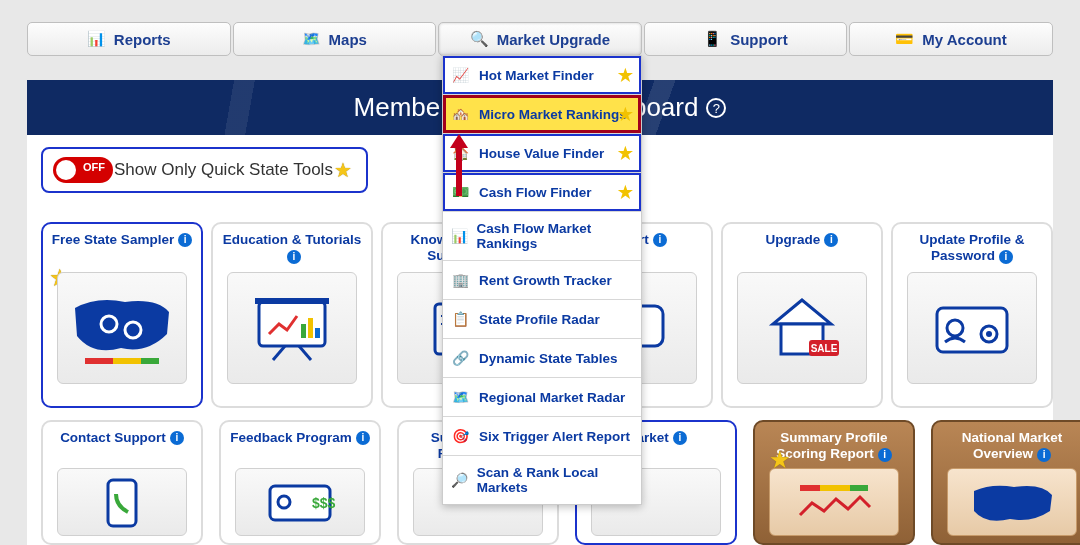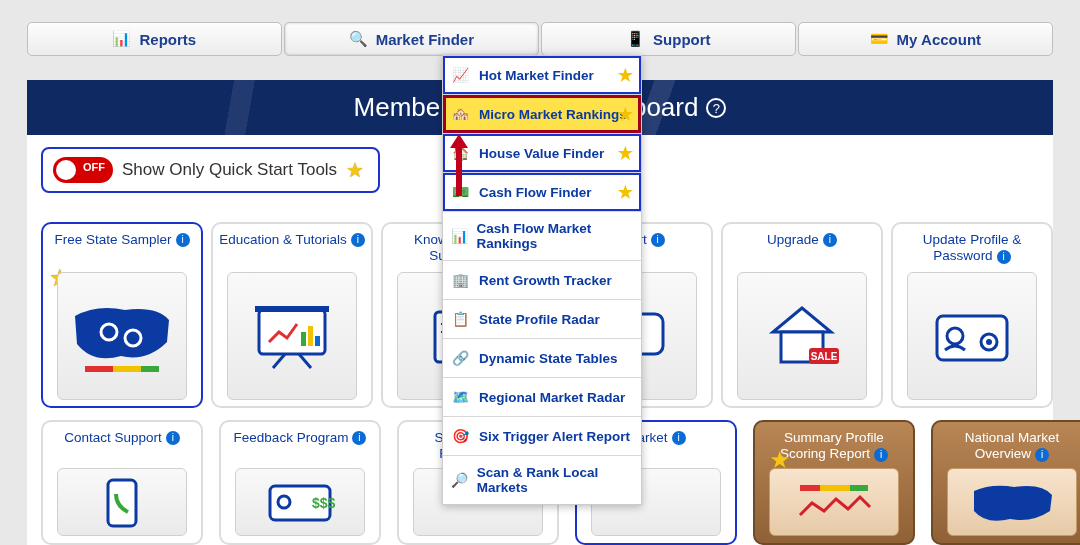--- a/index.html
+++ b/index.html
@@ -74,21 +74,21 @@
     background:#fff;
     padding:12px 14px 0 14px;
   }
 
   .quickstart {
     border:2px solid #1b33cc;
     border-radius:8px;
     padding:8px 14px 8px 10px;
     display:inline-flex;
     align-items:center;
-    gap:9px;
+    gap:1px;
     color:#333;
     font-size:17px;
   }
   .toggle-off {
     width:60px; height:26px; background:#d40000; border-radius:13px;
     position:relative;
   }
   .toggle-off::after{
     content:""; position:absolute; left:3px; top:3px; width:20px; height:20px;
     background:#fff; border-radius:50%;
@@ -114,31 +114,31 @@
     padding:8px 6px;
     position:relative;
   }
   .card.plain { border-color:#dcdcdc; }
   .card.brown {
     background:linear-gradient(#b98655,#8f6136);
     border-color:#6e4a27;
     color:#fff;
   }
   .card .title {
-    color:#0b3aa2; font-weight:400; font-size:13.5px; line-height:1.2;
+    color:#0b3aa2; font-weight:700; font-size:13.5px; line-height:1.2;
     display:block; min-height:34px;
   }
   .card.brown .title{ color:#fff; }
   .info-icon {
     display:inline-block; width:14px; height:14px; background:#0b6bd4;
     border-radius:50%; color:#fff; font-size:10px; line-height:14px;
     margin-left:4px; vertical-align:middle;
   }
   .card .tile {
-    margin:6px auto 0 auto; width:130px; height:128px;
+    margin:6px auto 0 auto; width:130px; height:112px;
     background:linear-gradient(#f9f9f9,#eaeaea);
     border:1px solid #d0d0d0; border-radius:6px;
     display:flex; align-items:center; justify-content:center;
     position:relative;
   }
   .card.brown .tile{ background:linear-gradient(#f7e4cd,#e7caa7); border-color:#c79a69;}
   .card .corner-star{
     position:absolute; left:6px; top:40px; font-size:24px;
   }
   .card.brown .corner-star{ top:24px; left:14px; }
@@ -209,23 +209,27 @@
   svg { display:block; }
 </style>
 </head>
 <body>
 
 <div class="topnav">
   <div class="tab">
     <span class="icon reportsicon"></span>
     <span>Reports</span>
   </div>
+  <div class="tab">
+    <span class="icon mapicon"></span>
+    <span>Maps</span>
+  </div>
   <div class="tab active">
     <span class="icon findericon"></span>
-    <span>Market Finder</span>
+    <span>Market Upgrade</span>
   </div>
   <div class="tab">
     <span class="icon phoneicon"></span>
     <span>Support</span>
   </div>
   <div class="tab">
     <span class="icon accticon"></span>
     <span>My Account</span>
   </div>
 </div>
@@ -233,21 +237,21 @@
 <div class="headerbar">
   <span>Membership Tools Dashboard</span>
   <span class="help-icon">?</span>
 </div>
 
 <div class="panel">
   <div class="quickstart">
     <div class="toggle-off">
       <span class="lbl">OFF</span>
     </div>
-    <span>Show Only Quick Start Tools</span>
+    <span>Show Only Quick State Tools</span>
     <span class="star">★</span>
   </div>
 </div>
 
 <div class="cards">
   <div class="card">
     <span class="corner-star star">★</span>
     <span class="title"><span>Free State Sampler</span><span class="info-icon">i</span></span>
     <div class="tile">
       <svg width="110" height="80">

